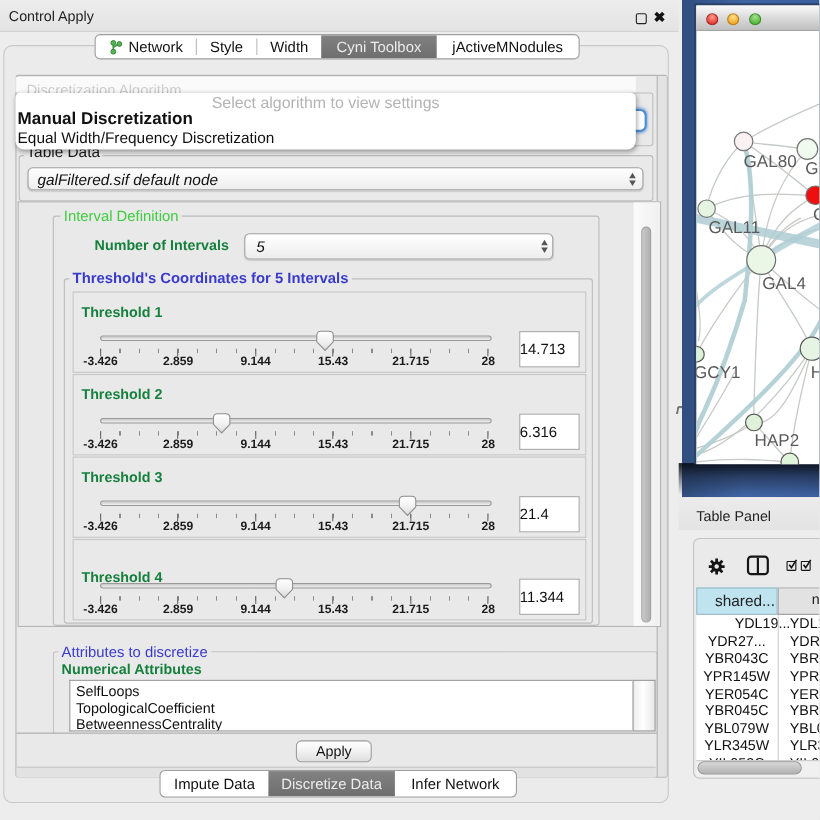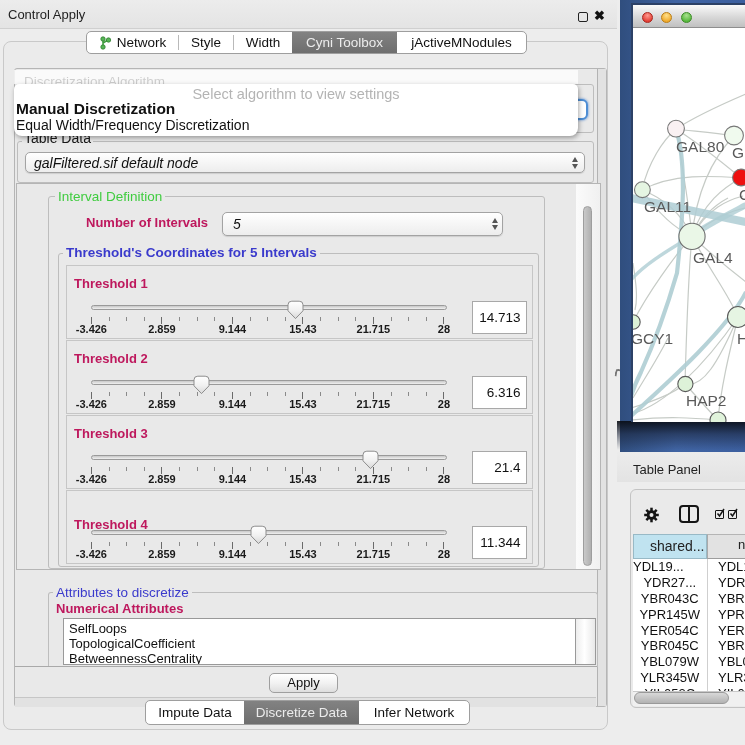--- a/index.html
+++ b/index.html
@@ -1,36 +1,36 @@
 <!DOCTYPE html>
 <html><head>
 <meta charset="utf-8">
 <style>
   html,body{margin:0;padding:0;}
   body{width:745px;height:745px;overflow:hidden;position:relative;
        font-family:"Liberation Sans",sans-serif;background:#ededed;}
   .abs{position:absolute;}
   .t13{font-size:13px;color:#1a1a1a;}
-  .b13{font-size:13px;font-weight:bold;color:#be185d;}
+  .b13{font-size:13px;font-weight:bold;color:#15803d;}
   .combo{background:linear-gradient(#ffffff,#f4f4f4 60%,#ededed);
          border:1px solid #a3a3a3;border-radius:5px;
          box-shadow:0 1px 1px rgba(0,0,0,.12);}
   .combotext{font-size:14px;color:#111;position:absolute;top:0;font-style:italic;}
   .spin{position:absolute;width:7px;height:12px;}
   .spin:before{content:"";position:absolute;left:0;top:0;
      border-left:3.5px solid transparent;border-right:3.5px solid transparent;
      border-bottom:5px solid #555;}
   .spin:after{content:"";position:absolute;left:0;bottom:0;
      border-left:3.5px solid transparent;border-right:3.5px solid transparent;
      border-top:5px solid #555;}
   .group{border:1px solid #bdbdbd;border-radius:3px;}
   .gtitle{position:absolute;font-size:14px;background:#e9e9e9;padding:0 3px;line-height:14px;}
   .tpanel{background:#e9e9e9;border:1px solid #c6c6c6;}
   .vbox{background:#fff;border:1px solid #a8a8a8;font-size:13.5px;color:#111;
-        text-align:right;}
+        text-align:left;}
   .seg{position:absolute;top:0;height:100%;display:flex;align-items:center;
        justify-content:center;font-size:13.5px;color:#111;}
   .segdark{background:linear-gradient(#828282,#6e6e6e);color:#ececec;}
 </style>
 </head>
 <body>
 
 <div class="abs" style="left:0;top:0;width:617px;height:745px;background:#ededed;"></div>
 <div class="abs" style="left:0;top:0;width:617px;height:28px;background:linear-gradient(#ececec,#e4e4e4);border-bottom:1px solid #d0d0d0;"></div>
 <div class="abs t13" style="left:8px;top:7px;color:#222;">Control Apply</div>
@@ -307,21 +307,21 @@
   </svg>
 <div class="abs" style="left:728px;top:510px;width:9px;height:9px;border:1.4px solid #151515;border-radius:1px;box-sizing:border-box;"></div>
 <svg class="abs" style="left:729px;top:506.5px;" width="10" height="12" viewBox="0 0 10 12">
     <path d="M1.5,6.5 L3.5,9 L8,2" fill="none" stroke="#151515" stroke-width="1.5"></path>
   </svg>
 <div class="abs" style="left:633px;top:534px;width:112px;height:157px;background:#fff;"></div>
 <div class="abs" style="left:633px;top:534px;width:73.5px;height:25px;background:#c0e3f0;border:1px solid #98b9c6;box-sizing:border-box;font-size:14px;color:#222;text-align:center;line-height:23px;padding-left:15px;">shared...</div>
 <div class="abs" style="left:706.5px;top:534px;width:38.5px;height:25px;background:#e2e2e2;border-top:1px solid #b5b5b5;border-bottom:1px solid #9d9d9d;border-left:1px solid #aaa;box-sizing:border-box;"></div>
 <div class="abs" style="left:738px;top:537px;font-size:13px;color:#222;">name</div>
 <div class="abs" style="left:633px;top:559px;width:112px;height:132px;overflow:hidden;">
-<div class="abs" style="left:0;top:0.3px;width:73.5px;text-align:left;font-size:13px;color:#111;line-height:15.8px;">YDL19...</div>
+<div class="abs" style="left:0;top:0.3px;width:73.5px;text-align:right;font-size:13px;color:#111;line-height:15.8px;padding-left:12px;">YDL19...</div>
 <div class="abs" style="left:85px;top:0.3px;width:60px;font-size:13px;color:#111;line-height:15.8px;">YDL194W</div>
 <div class="abs" style="left:0;top:16.1px;width:73.5px;text-align:center;font-size:13px;color:#111;line-height:15.8px;">YDR27...</div>
 <div class="abs" style="left:85px;top:16.1px;width:60px;font-size:13px;color:#111;line-height:15.8px;">YDR277C</div>
 <div class="abs" style="left:0;top:31.9px;width:73.5px;text-align:center;font-size:13px;color:#111;line-height:15.8px;">YBR043C</div>
 <div class="abs" style="left:85px;top:31.9px;width:60px;font-size:13px;color:#111;line-height:15.8px;">YBR043C</div>
 <div class="abs" style="left:0;top:47.7px;width:73.5px;text-align:center;font-size:13px;color:#111;line-height:15.8px;">YPR145W</div>
 <div class="abs" style="left:85px;top:47.7px;width:60px;font-size:13px;color:#111;line-height:15.8px;">YPR145W</div>
 <div class="abs" style="left:0;top:63.5px;width:73.5px;text-align:center;font-size:13px;color:#111;line-height:15.8px;">YER054C</div>
 <div class="abs" style="left:85px;top:63.5px;width:60px;font-size:13px;color:#111;line-height:15.8px;">YER054C</div>
 <div class="abs" style="left:0;top:79.3px;width:73.5px;text-align:center;font-size:13px;color:#111;line-height:15.8px;">YBR045C</div>

